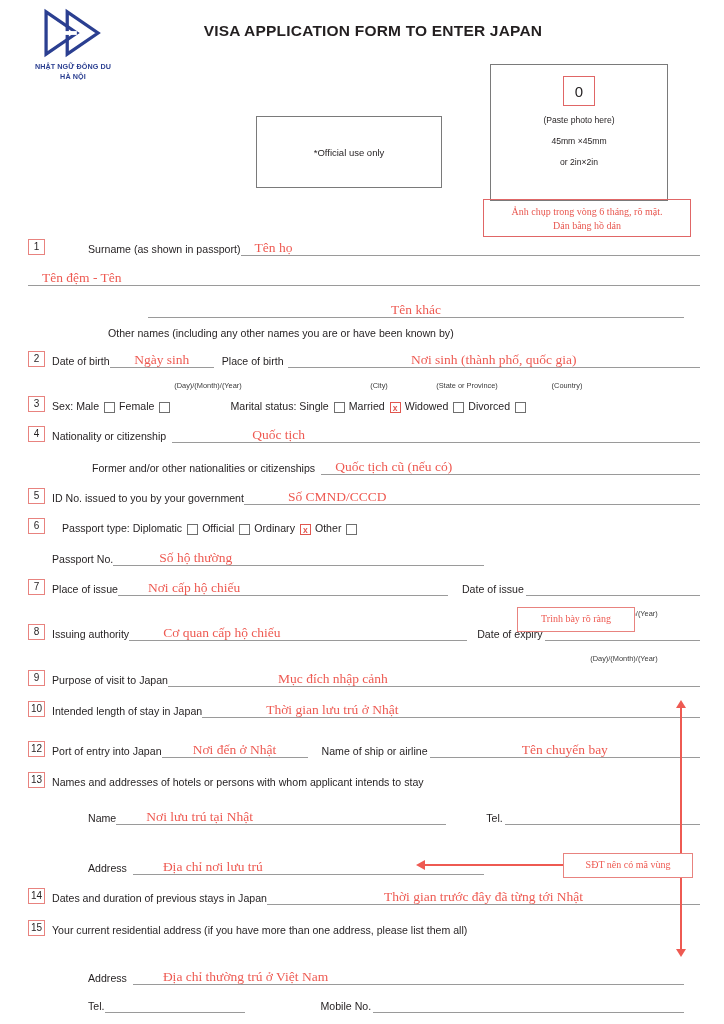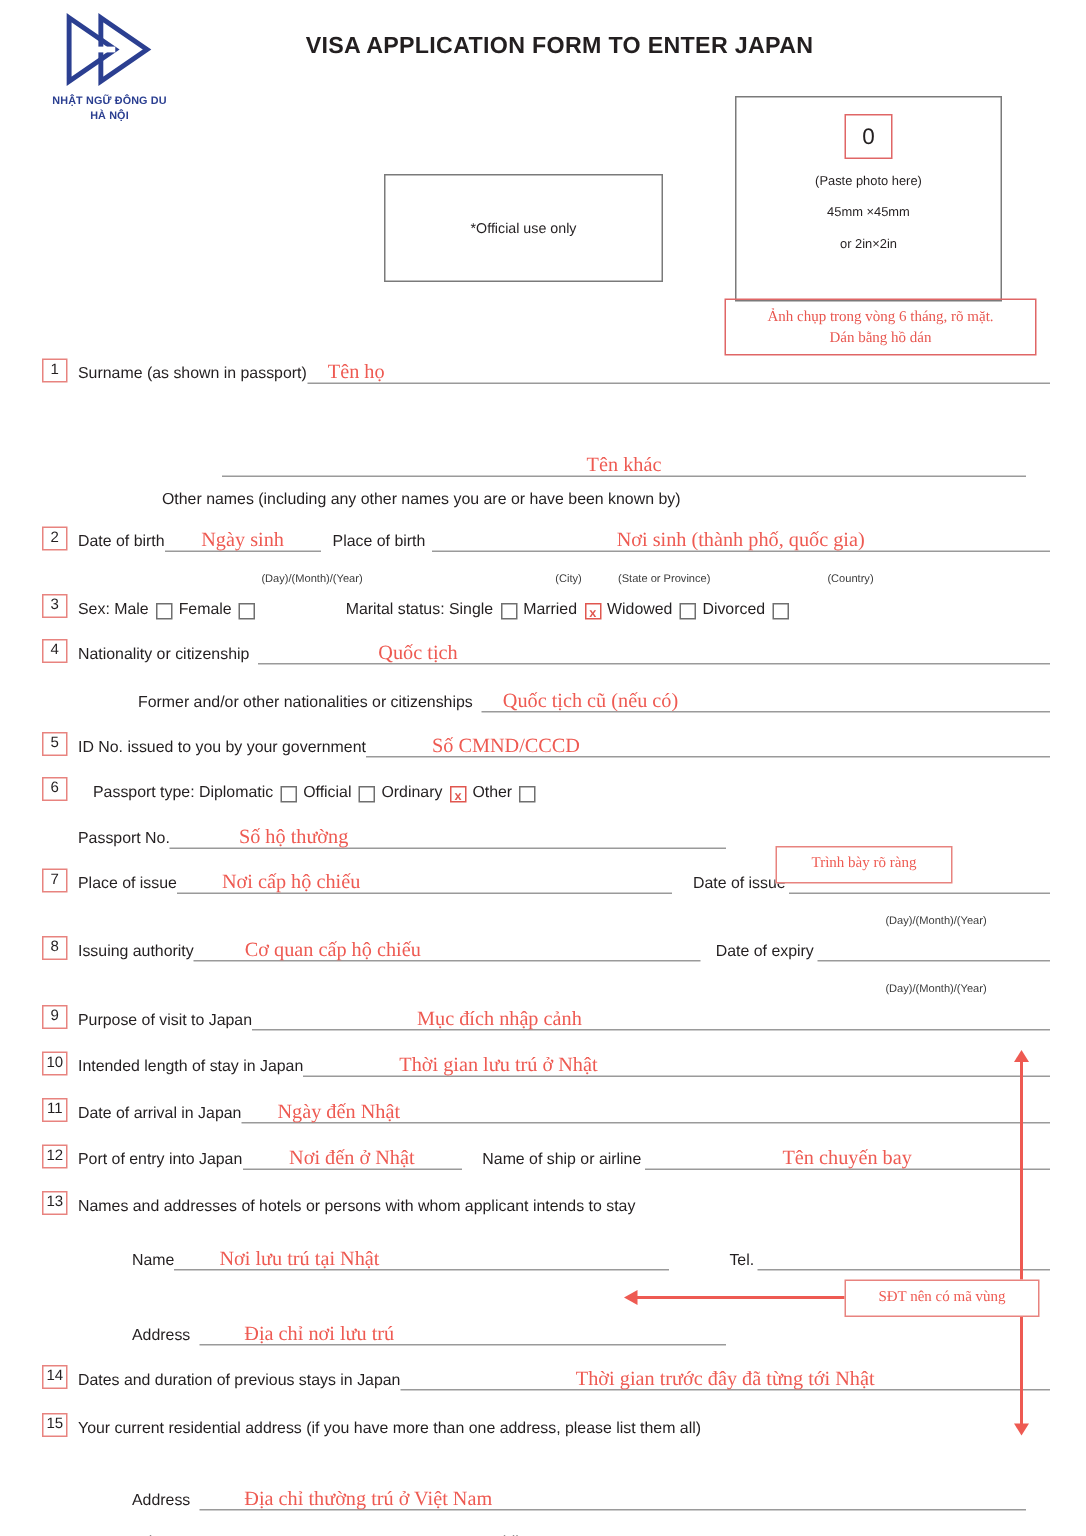--- a/index.html
+++ b/index.html
@@ -171,21 +171,21 @@
     position: absolute;
     border: 1px solid #e8837f;
     color: #ee5a52;
     font-family: "Liberation Serif", serif;
     font-size: 10px;
     text-align: center;
     background: #fff;
     line-height: 1.3;
     z-index: 4;
   }
-  #callout-clear  { left: 517px; top: 564px; width: 118px; height: 25px; padding-top: 4px; }
+  #callout-clear  { left: 517px; top: 607px; width: 118px; height: 25px; padding-top: 4px; }
   #callout-phone  { left: 563px; top: 853px; width: 130px; height: 25px; padding-top: 4px; }
 
   
   .arrow-vert {
     position: absolute;
     left: 680px;
     top: 707px;
     width: 2px;
     height: 243px;
     background: #ee5a52;
@@ -213,21 +213,21 @@
     z-index: 4;
   }
   .arrow-horiz::before {
     content:"";
     position:absolute; left:-8px; top:-4px;
     border-top:5px solid transparent;
     border-bottom:5px solid transparent;
     border-right:9px solid #ee5a52;
   }
 
-  .indent-1 { padding-left: 64px; }
+  .indent-1 { padding-left: 64px; margin-left: 36px; }
 </style>
 </head>
 <body>
 
 <div class="header">
 
   <div class="logo-block">
     <svg class="logo-mark" viewBox="0 0 72 52">
       <path d="M8 4 L40 26 L8 48 Z" fill="none" stroke="#2b3f91" stroke-width="3.4" stroke-linejoin="miter"></path>
       <path d="M30 4 L62 26 L30 48 Z" fill="none" stroke="#2b3f91" stroke-width="3.4" stroke-linejoin="miter"></path>
@@ -264,20 +264,23 @@
     <div class="num">1</div>
     <div class="lbl indent-1" style="padding-left:24px">Surname (as shown in passport)</div>
     <div class="fill">
       <span class="hint left">Tên họ</span>
     </div>
   </div>
 
   <div style="height:8px"></div>
 
   <div class="row">
+    <div class="fill">
+      <span class="hint left">Tên đệm - Tên</span>
+    </div>
   </div>
 
   <div style="height:10px"></div>
 
   <div class="row" style="padding-left:148px;padding-right:40px">
     <div class="fill">
       <span class="hint">Tên khác</span>
     </div>
   </div>
   <div class="row" style="padding-left:108px">
@@ -295,21 +298,21 @@
     <div class="lbl" style="padding-left:8px">Place of birth</div>
     <div class="fill" style="margin-left:4px">
       <span class="hint">Nơi sinh (thành phố, quốc gia)</span>
     </div>
   </div>
   <div class="row" style="padding-bottom:0;margin-bottom:0">
     <div style="width:128px"></div>
     <div class="sub" style="width:104px;text-align:center">(Day)/(Month)/(Year)</div>
     <div style="width:86px"></div>
     <div class="sub" style="width:66px;text-align:center">(City)</div>
-    <div class="sub" style="width:110px;text-align:left">(State or Province)</div>
+    <div class="sub" style="width:110px;text-align:center">(State or Province)</div>
     <div class="sub" style="width:90px;text-align:center">(Country)</div>
   </div>
 
   <div style="height:3px"></div>
 
   <div class="row">
     <div class="num">3</div>
     <div class="lbl" style="padding-left:24px">Sex: Male</div>
     <span class="cb"></span>
     <div class="lbl">Female</div>
@@ -423,27 +426,20 @@
   <div class="row">
     <div class="num">10</div>
     <div class="lbl" style="padding-left:24px">Intended length of stay in Japan</div>
     <div class="fill">
       <span class="hint left" style="padding-left:64px">Thời gian lưu trú ở Nhật</span>
     </div>
   </div>
 
   <div style="height:9px"></div>
 
-  <div class="row">
-    <div class="num">11</div>
-    <div class="lbl" style="padding-left:24px">Date of arrival in Japan</div>
-    <div class="fill">
-      <span class="hint left" style="padding-left:24px">Ngày đến Nhật</span>
-    </div>
-  </div>
 
   <div style="height:9px"></div>
 
   <div class="row">
     <div class="num">12</div>
     <div class="lbl" style="padding-left:24px">Port of entry into Japan</div>
     <div class="fill fixed" style="width:146px">
       <span class="hint">Nơi đến ở Nhật</span>
     </div>
     <div class="lbl" style="padding-left:14px">Name of ship or airline</div>

